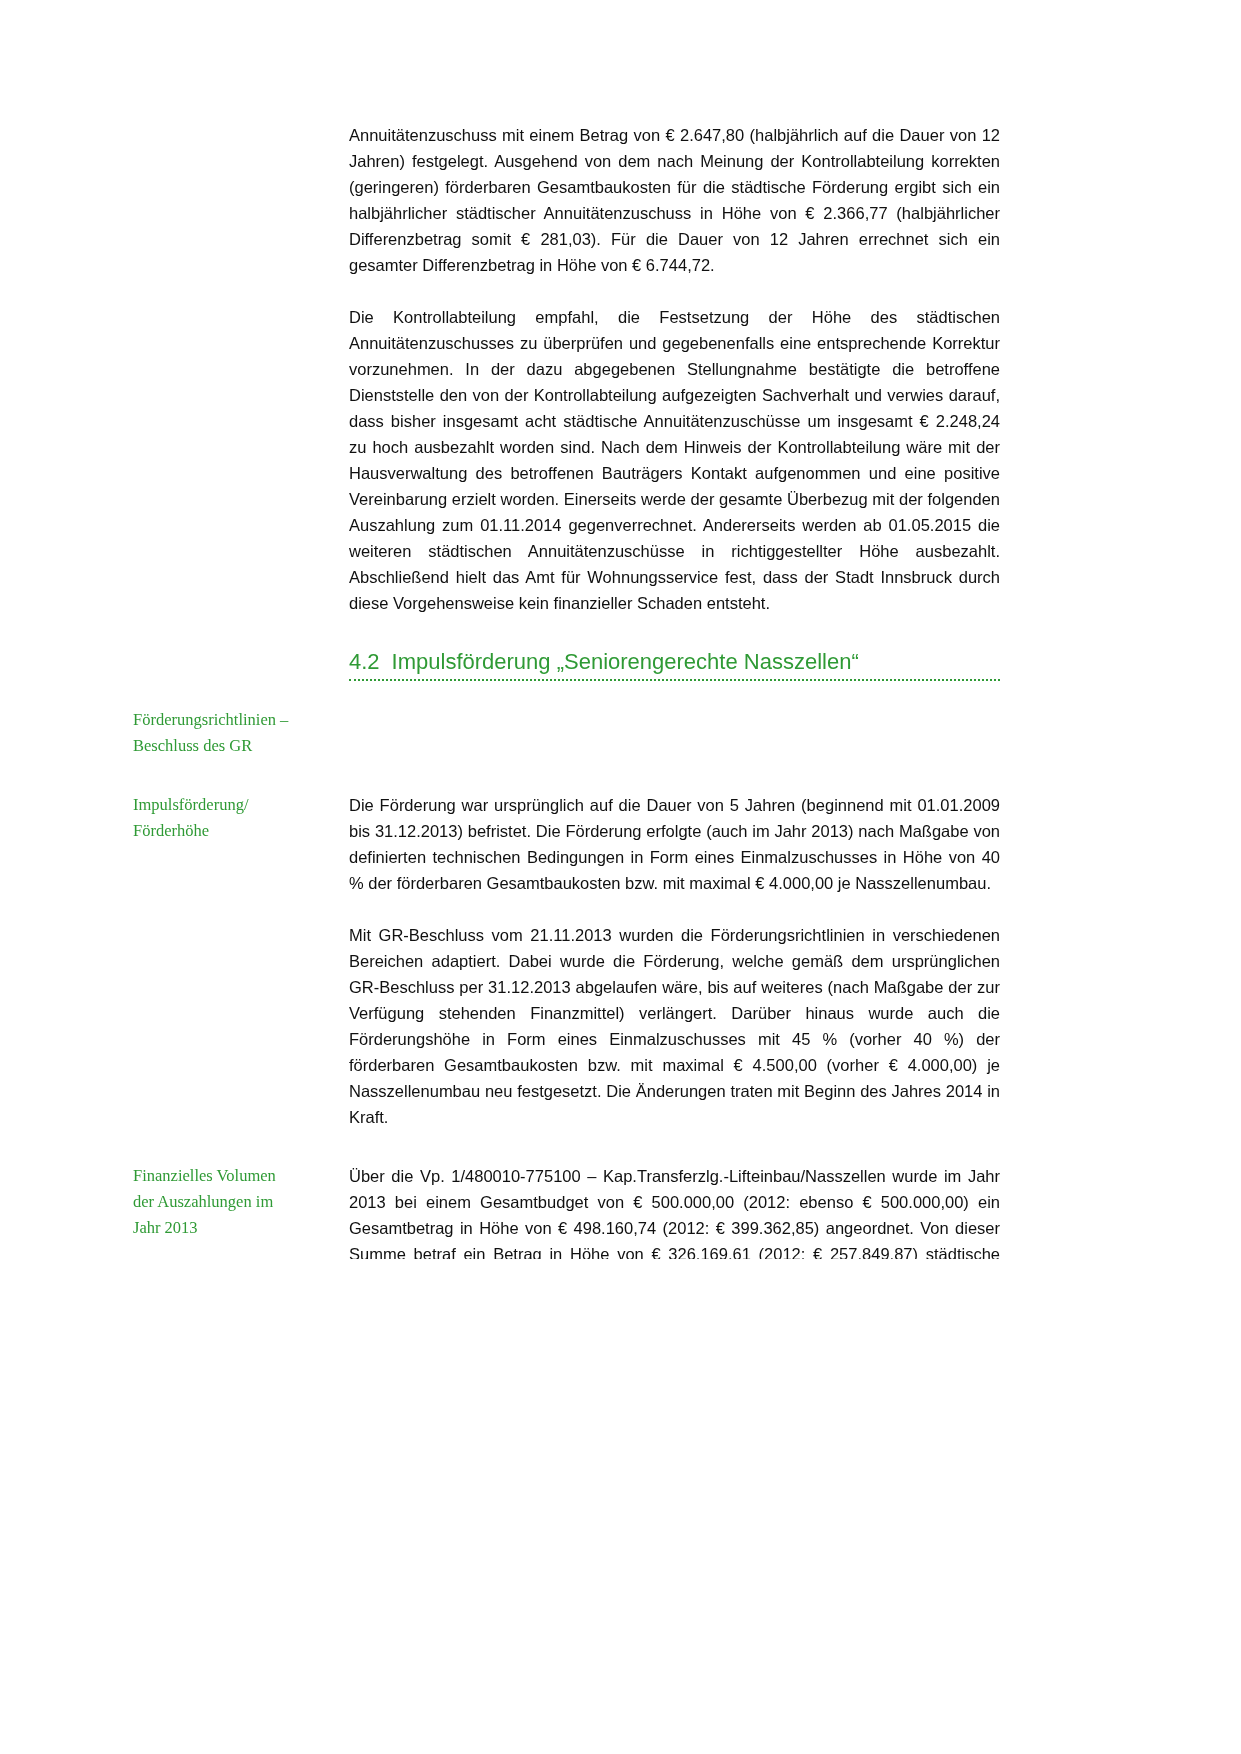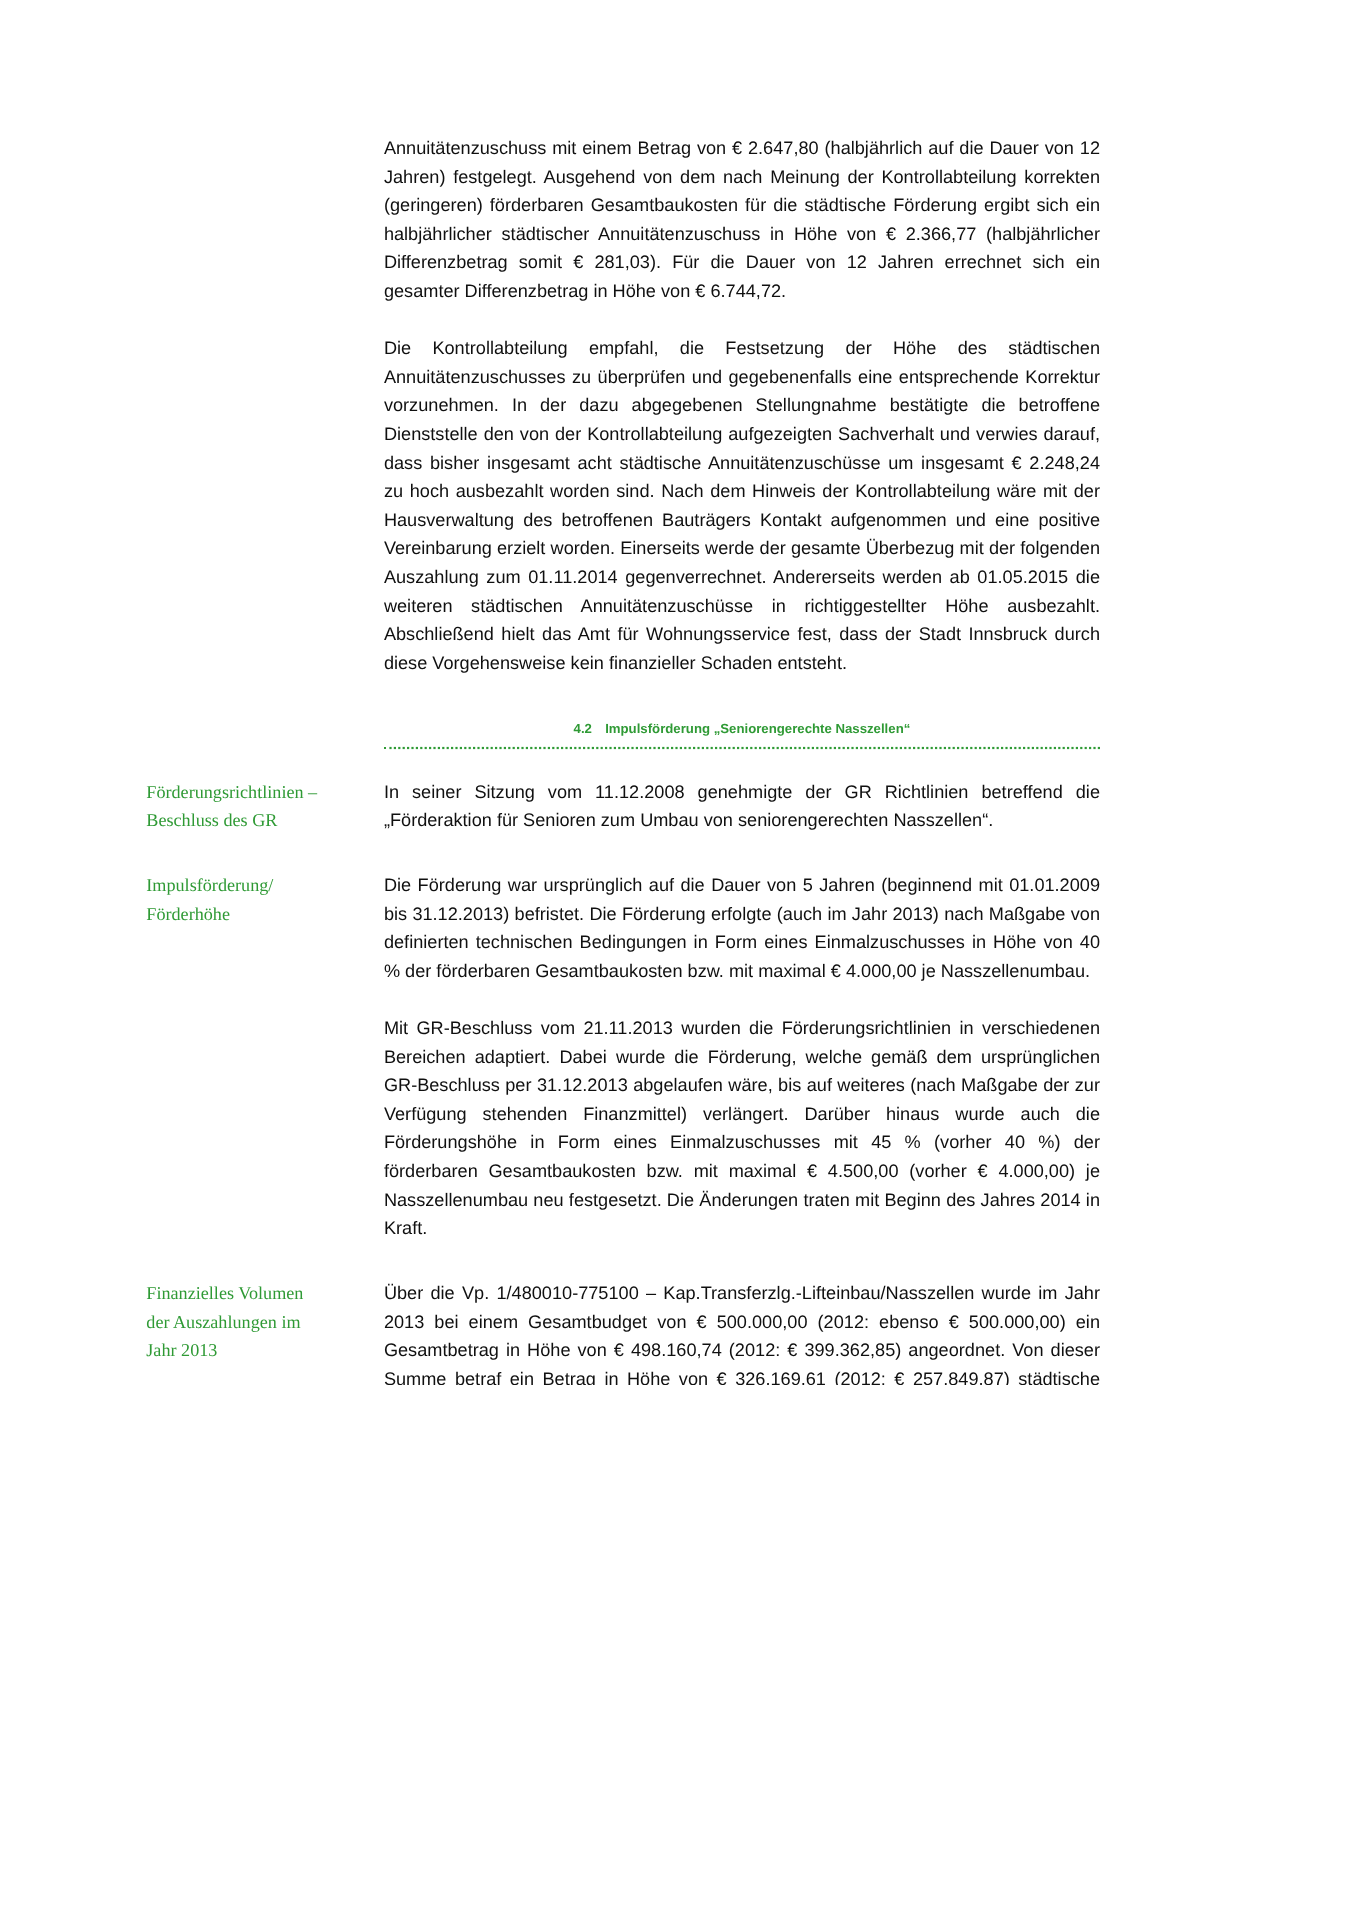--- a/index.html
+++ b/index.html
@@ -32,25 +32,25 @@
   }
   .main p.para:last-child { margin-bottom: 0; }
   .label {
     font-size: 16.5px;
     line-height: 26px;
     color: var(--accent);
     white-space: pre-line;
   }
   .heading-row { margin-top: 6px; margin-bottom: 26px; }
   .section-heading {
-    font-size: 12px;
+    font-size: 22px;
     line-height: 26px;
-    font-weight: 700;
+    font-weight: 400;
     color: var(--accent);
-    text-align: center;
+    text-align: left;
     border-bottom: 2px dotted var(--accent);
     padding-bottom: 4px;
   }
   .section-heading .num { margin-right: 12px; }
   .footer {
     position: absolute;
     left: 133px;
     top: 1491px;
     width: 975px;
     border-top: 2px dotted #1c1c1c;
@@ -84,23 +84,20 @@
       <div class="main">
         <h2 class="section-heading"><span class="num">4.2</span><span>Impulsförderung „Seniorengerechte Nasszellen“</span></h2>
       </div>
     </div>
 
     <div class="row">
       <div class="side">
         <div class="label">Förderungsrichtlinien –
 Beschluss des GR</div>
       </div>
-      <div class="main">
-        <p class="para">In seiner Sitzung vom 11.12.2008 genehmigte der GR Richtlinien betreffend die „Förderaktion für Senioren zum Umbau von seniorengerechten Nasszellen“.</p>
-      </div>
     </div>
 
     <div class="row">
       <div class="side">
         <div class="label">Impulsförderung/
 Förderhöhe</div>
       </div>
       <div class="main">
         <p class="para">Die Förderung war ursprünglich auf die Dauer von 5 Jahren (beginnend mit 01.01.2009 bis 31.12.2013) befristet. Die Förderung erfolgte (auch im Jahr 2013) nach Maßgabe von definierten technischen Bedingungen in Form eines Einmalzuschusses in Höhe von 40 % der förderbaren Gesamtbaukosten bzw. mit maximal € 4.000,00 je Nasszellenumbau.</p>
         <p class="para">Mit GR-Beschluss vom 21.11.2013 wurden die Förderungsrichtlinien in verschiedenen Bereichen adaptiert. Dabei wurde die Förderung, welche gemäß dem ursprünglichen GR-Beschluss per 31.12.2013 abgelaufen wäre, bis auf weiteres (nach Maßgabe der zur Verfügung stehenden Finanzmittel) verlängert. Darüber hinaus wurde auch die Förderungshöhe in Form eines Einmalzuschusses mit 45 % (vorher 40 %) der förderbaren Gesamtbaukosten bzw. mit maximal € 4.500,00 (vorher € 4.000,00) je Nasszellenumbau neu festgesetzt. Die Änderungen traten mit Beginn des Jahres 2014 in Kraft.</p>

